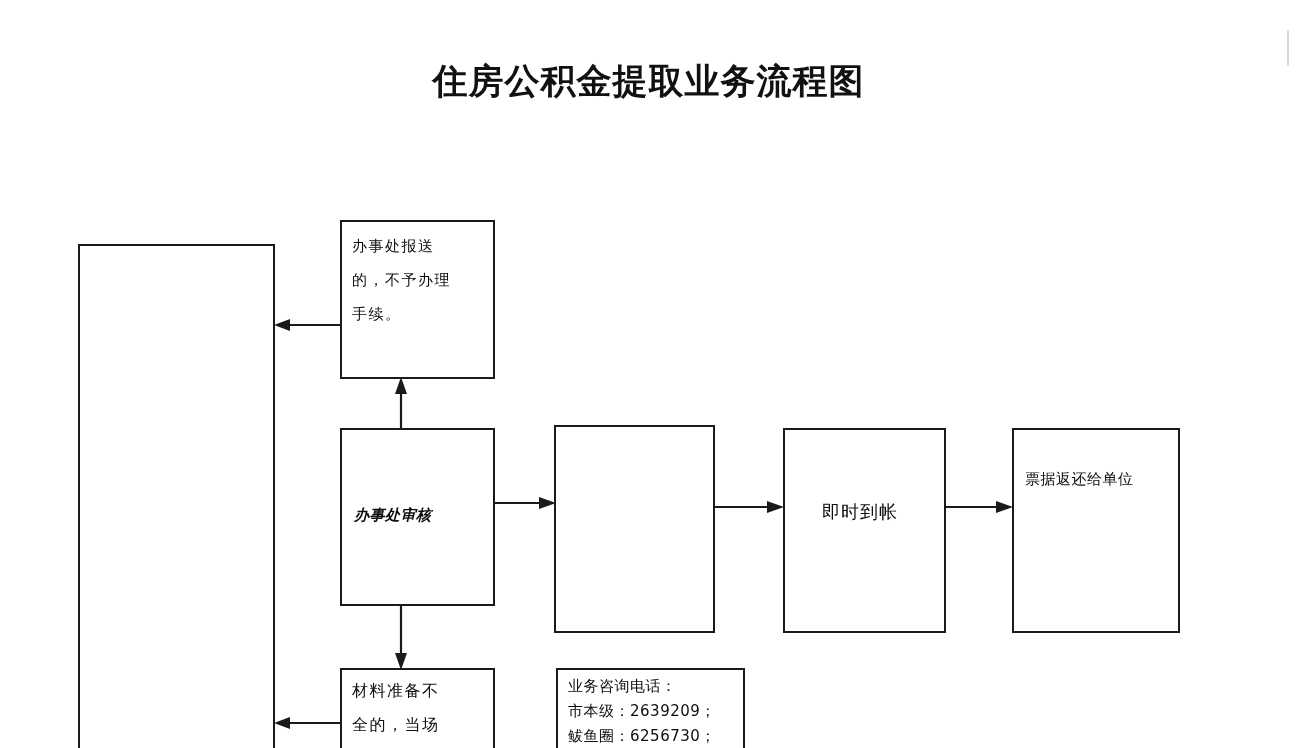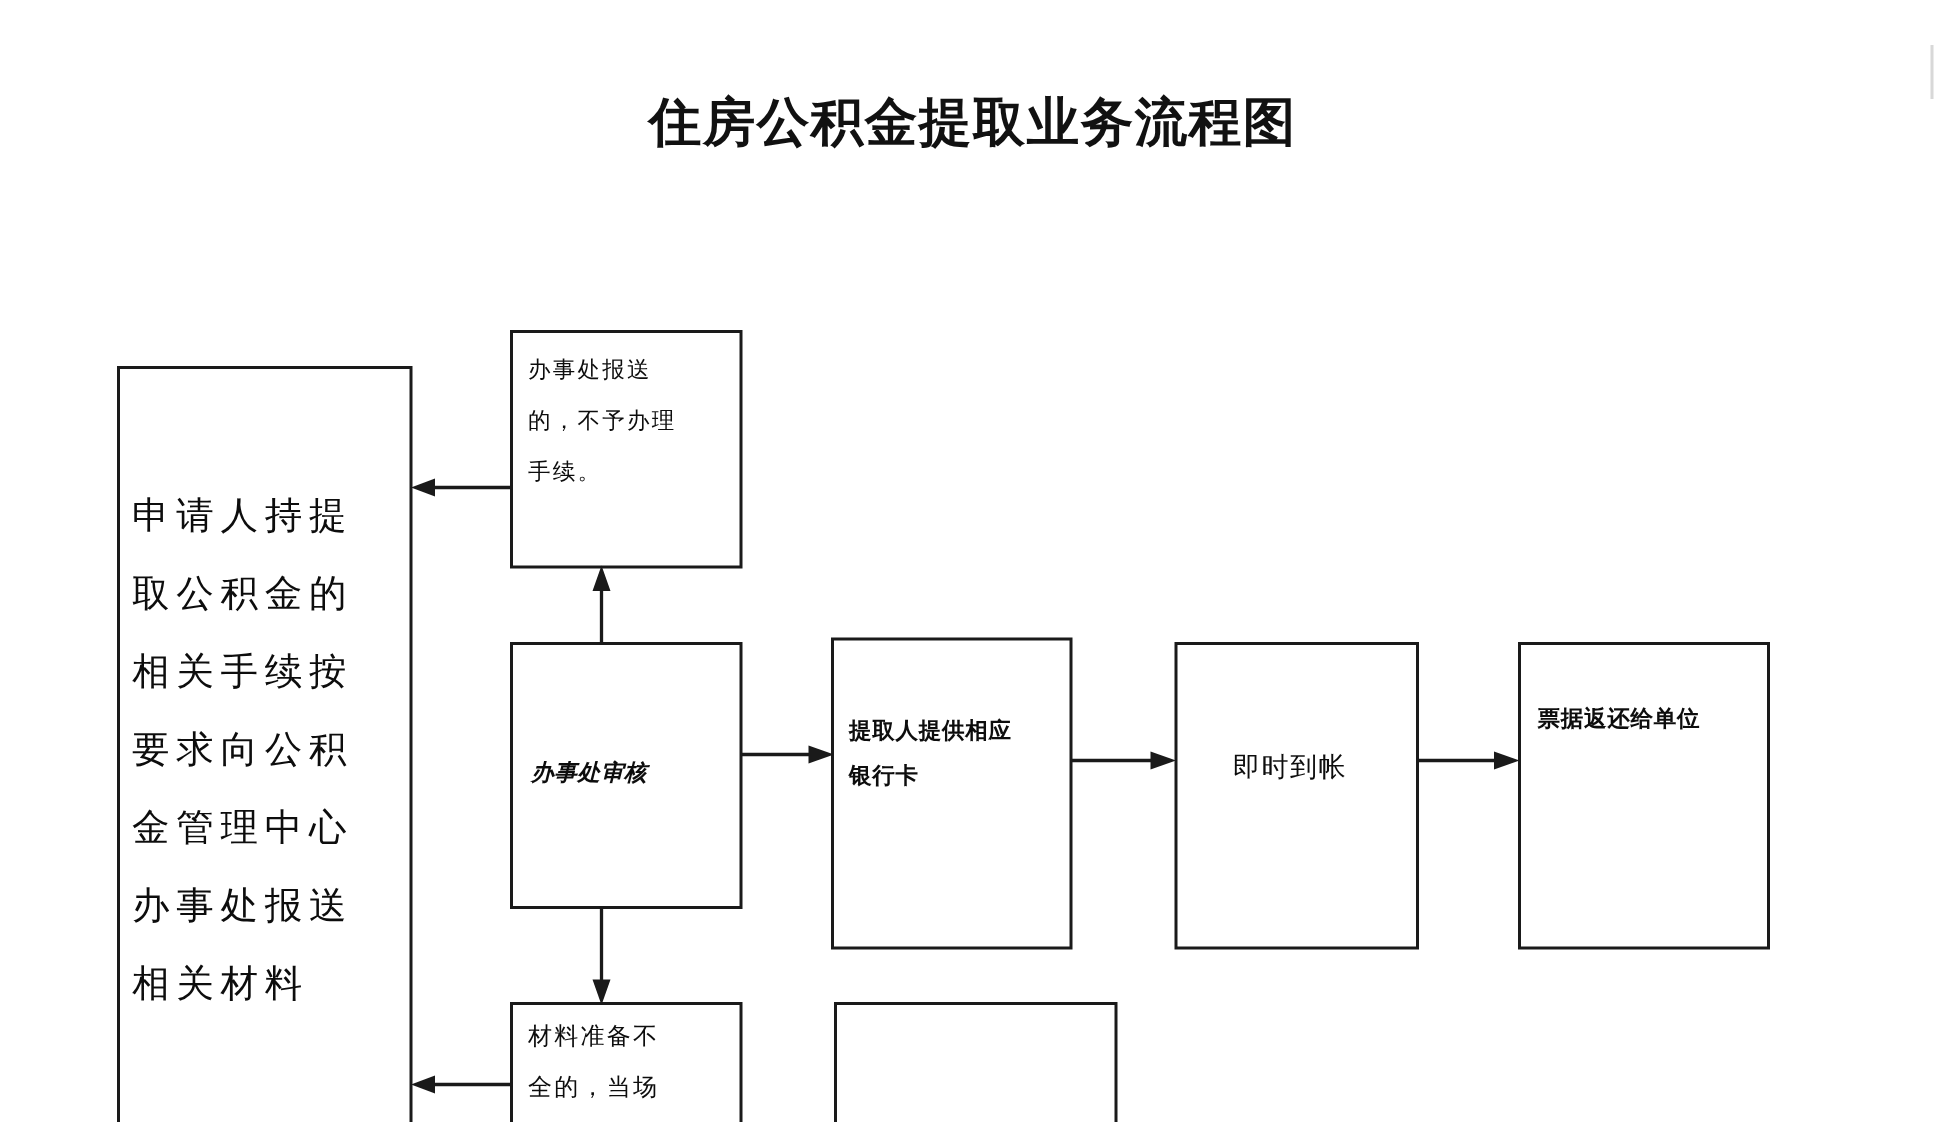--- a/index.html
+++ b/index.html
@@ -149,21 +149,21 @@
     width: 168px;
     height: 205px;
   }
   #box-receipt-text {
     left: 1025px;
     top: 468px;
     width: 150px;
     font-family: "DejaVu Sans", "Liberation Sans", sans-serif;
     font-size: 15px;
     line-height: 22px;
-    font-weight: bold;
+    font-weight: normal;
     letter-spacing: 0.5px;
   }
 
   
   #box-incomplete {
     left: 340px;
     top: 668px;
     width: 155px;
     height: 140px;
   }
@@ -211,52 +211,46 @@
   }
 </style>
 </head>
 <body>
 
 <div id="page">
 
   <div class="title">住房公积金提取业务流程图</div>
 
   <div class="box" id="box-apply"></div>
-  <div class="box-text" id="box-apply-text">申请人持提
-取公积金的
-相关手续按
-要求向公积
-金管理中心
-办事处报送
-相关材料</div>
 
   <div class="box" id="box-reject"></div>
   <div class="box-text" id="box-reject-text">办事处报送
 的，不予办理
 手续。</div>
 
   <div class="box" id="box-review"></div>
   <div class="box-text" id="box-review-text">办事处审核</div>
 
   <div class="box" id="box-bankcard"></div>
-  <div class="box-text" id="box-bankcard-text">提取人提供相应
-银行卡</div>
 
   <div class="box" id="box-instant"></div>
   <div class="box-text" id="box-instant-text">即时到帐</div>
 
   <div class="box" id="box-receipt"></div>
   <div class="box-text" id="box-receipt-text">票据返还给单位</div>
 
   <div class="box" id="box-incomplete"></div>
   <div class="box-text" id="box-incomplete-text">材料准备不
 全的，当场
 告知补齐材料</div>
 
   <div class="box" id="box-contact"></div>
+  <div class="box-text" id="box-contact-text">业务咨询电话：
+市本级：2639209；
+鲅鱼圈：6256730；</div>
 
   <div class="conn" style="left:274px; top:315px;">
     <svg width="70" height="22" viewBox="0 0 70 22">
       <line x1="68" y1="10" x2="14" y2="10" stroke="#1a1a1a" stroke-width="2.2"></line>
       <polygon points="0,10 16,4 16,16" fill="#1a1a1a"></polygon>
     </svg>
   </div>
 
   <div class="conn" style="left:391px; top:377px;">
     <svg width="22" height="54" viewBox="0 0 22 54">

